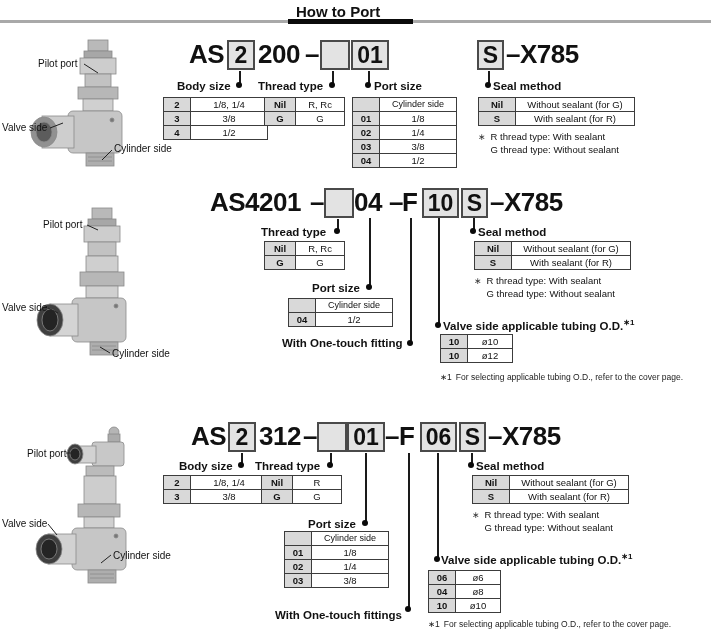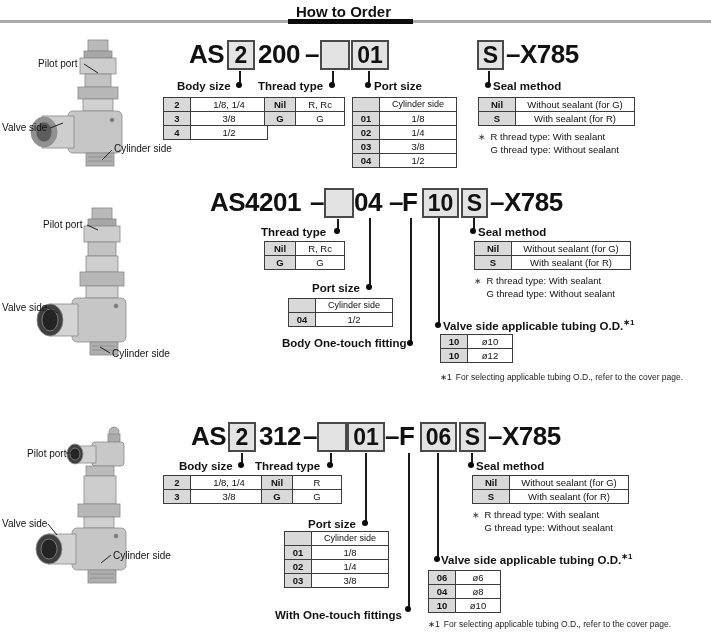--- a/index.html
+++ b/index.html
@@ -29,21 +29,21 @@
   .fnote{position:absolute;font-size:8.5px;display:flex;gap:4px;white-space:nowrap;color:#222}
   .lbl sup{font-size:8px;font-weight:bold}
   .photo{position:absolute}
   .photo text{font-size:10px;fill:#111;font-family:"Liberation Sans",sans-serif}
 </style>
 </head>
 <body>
 
 <div class="rule"></div>
 <div class="titlebar"></div>
-<div class="title">How to Order</div>
+<div class="title">How to Port</div>
 
 <div class="mt" style="left:189px;top:39px">AS</div>
 <div class="mb" style="left:227px;top:40px;width:24px">2</div>
 <div class="mt" style="left:258px;top:39px">200</div>
 <div class="mt" style="left:305px;top:39px">–</div>
 <div class="mb" style="left:320px;top:40px;width:26px"></div>
 <div class="mb" style="left:351px;top:40px;width:34px">01</div>
 <div class="mb" style="left:477px;top:40px;width:23px">S</div>
 <div class="mt" style="left:506px;top:39px">–</div>
 <div class="mt" style="left:520px;top:39px">X785</div>
@@ -180,21 +180,21 @@
 <div class="vl" style="left:438px;top:218px;height:107px"></div>
 <div class="vl" style="left:473px;top:218px;height:13px"></div>
 <div class="dot" style="left:334px;top:228px"></div>
 <div class="dot" style="left:366px;top:284px"></div>
 <div class="dot" style="left:407px;top:340px"></div>
 <div class="dot" style="left:435px;top:322px"></div>
 <div class="dot" style="left:470px;top:228px"></div>
 
 <div class="lbl" style="left:261px;top:226px">Thread type</div>
 <div class="lbl" style="left:312px;top:282px">Port size</div>
-<div class="lbl" style="left:282px;top:337px">Body One-touch fitting</div>
+<div class="lbl" style="left:282px;top:337px">With One-touch fitting</div>
 <div class="lbl" style="left:478px;top:226px">Seal method</div>
 <div class="lbl" style="left:443px;top:318px"><span>Valve side applicable tubing O.D.</span><sup>∗1</sup></div>
 
 <table class="ct t-thread" style="left:264px;top:241px">
     <tbody>
 <tr>
         <td class="c">Nil</td>
         <td class="v">R, Rc</td>
       </tr>
 <tr>

